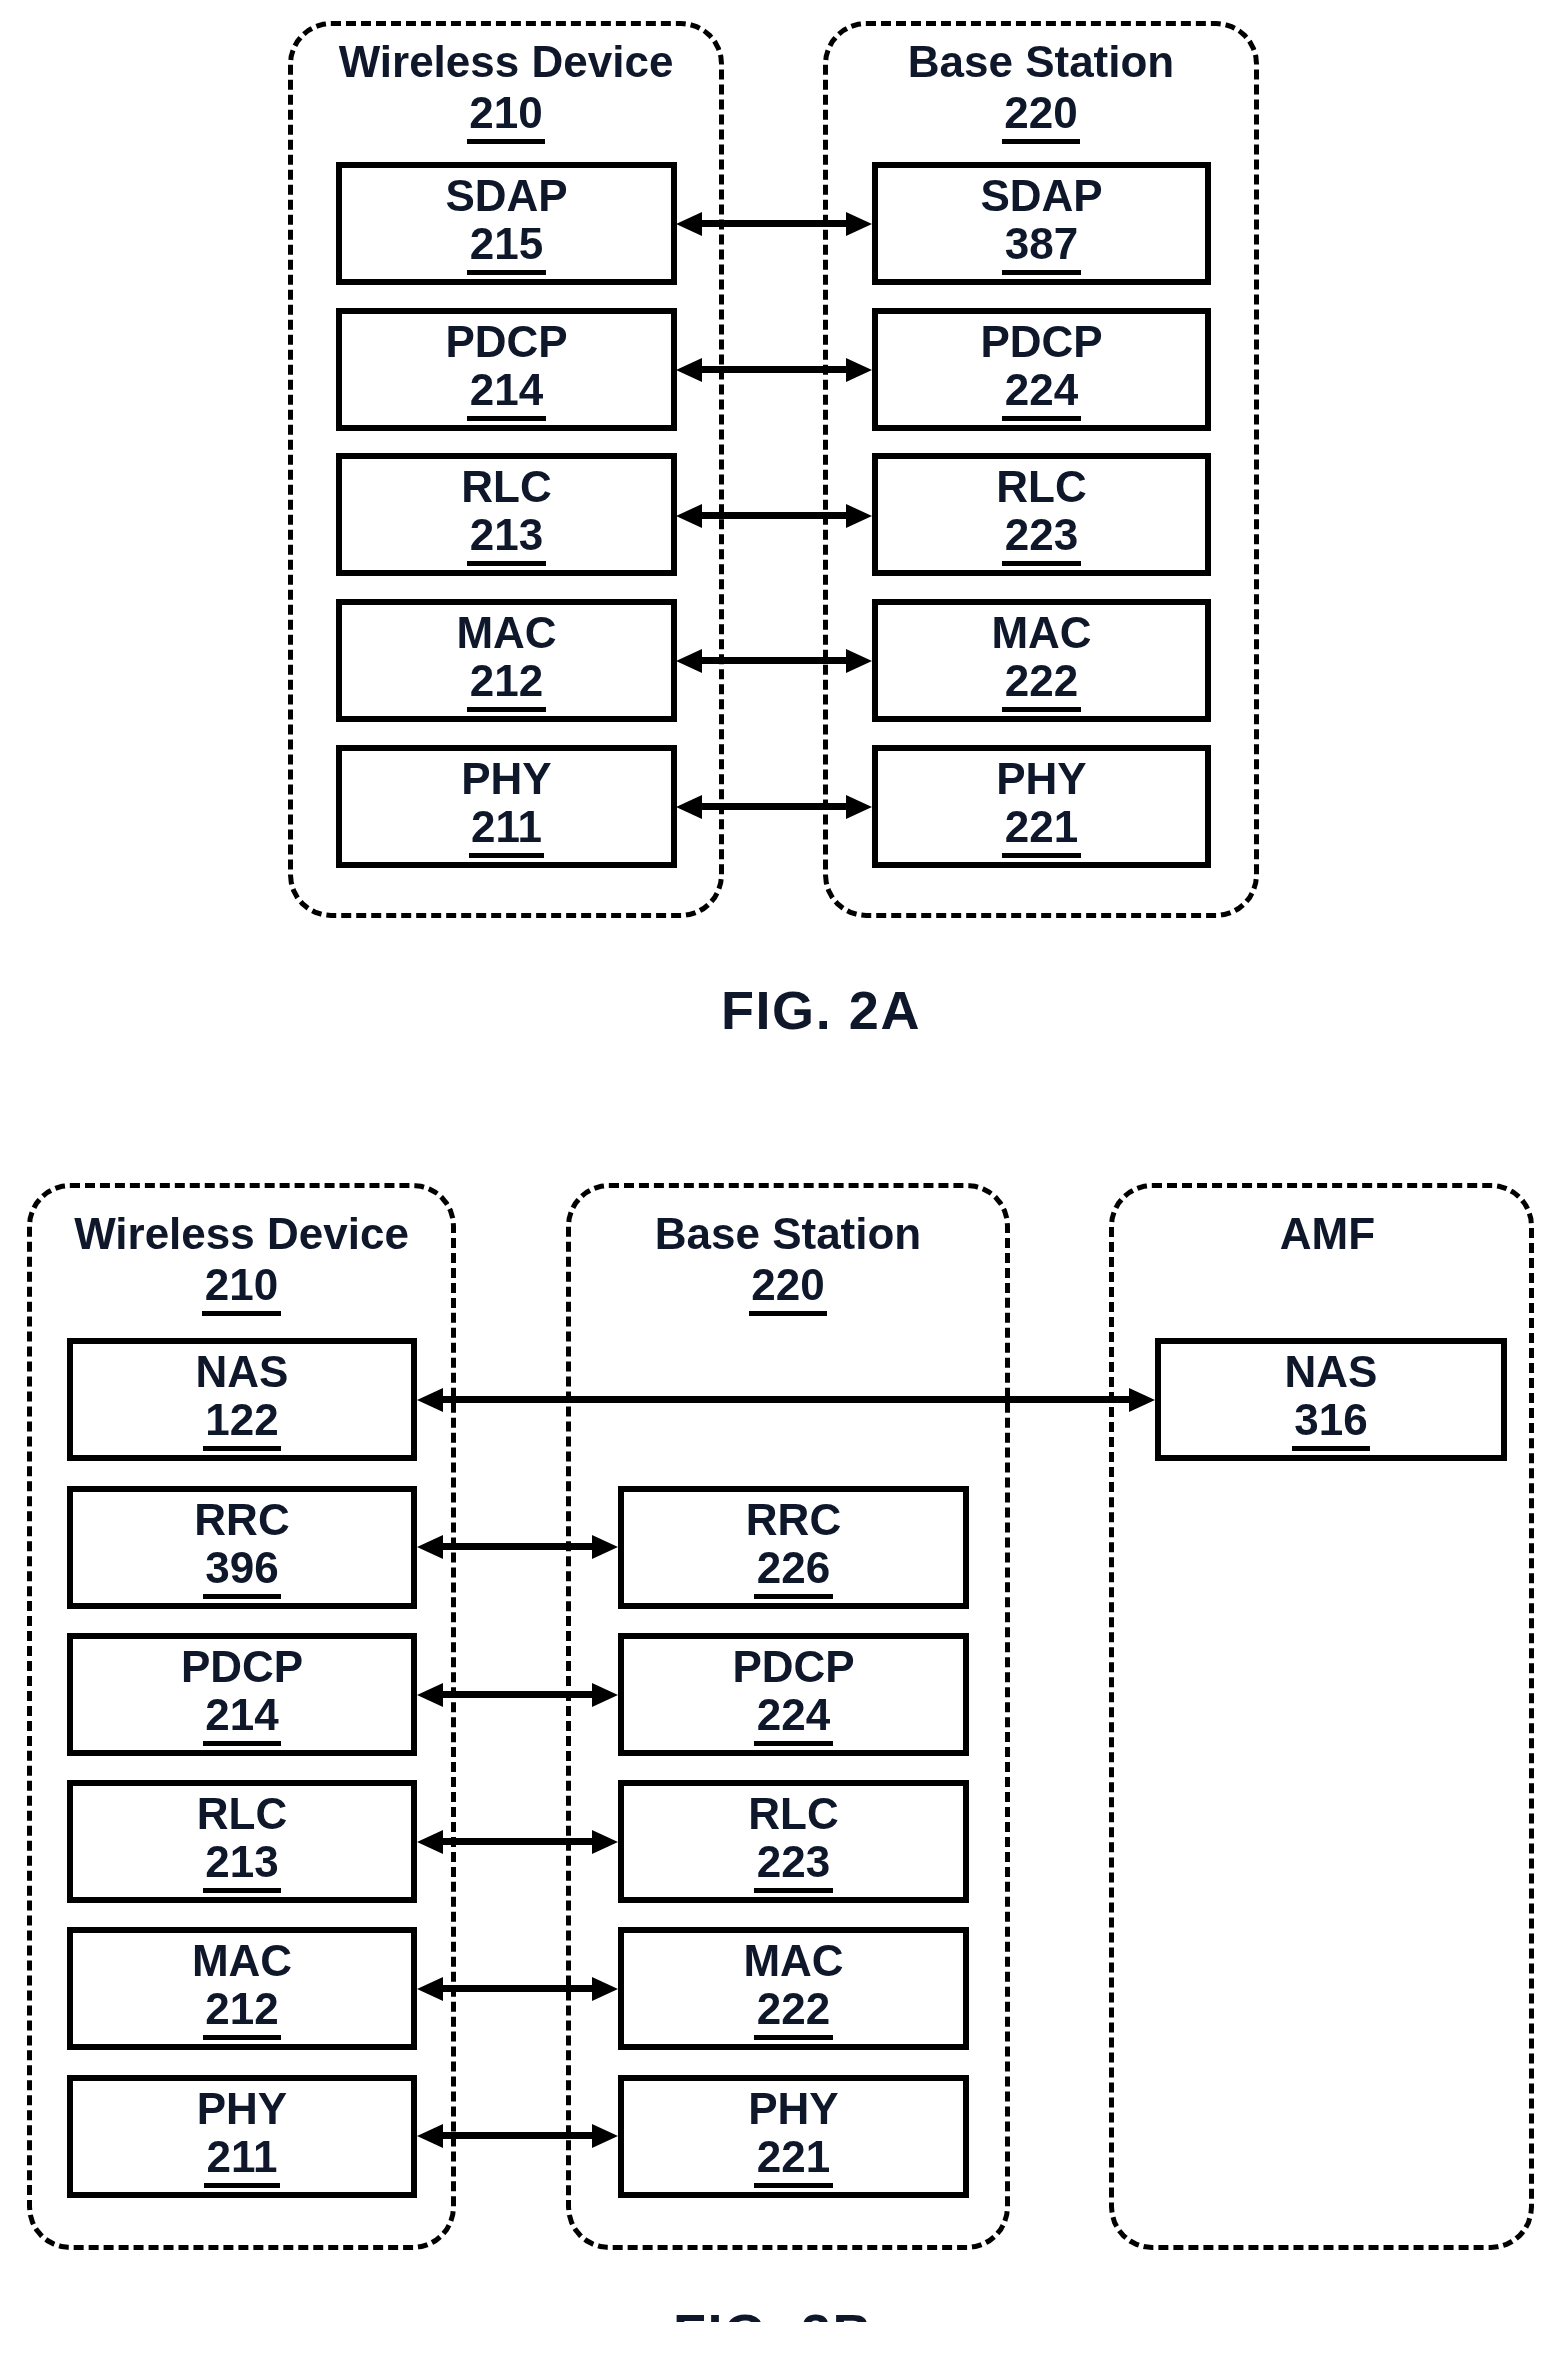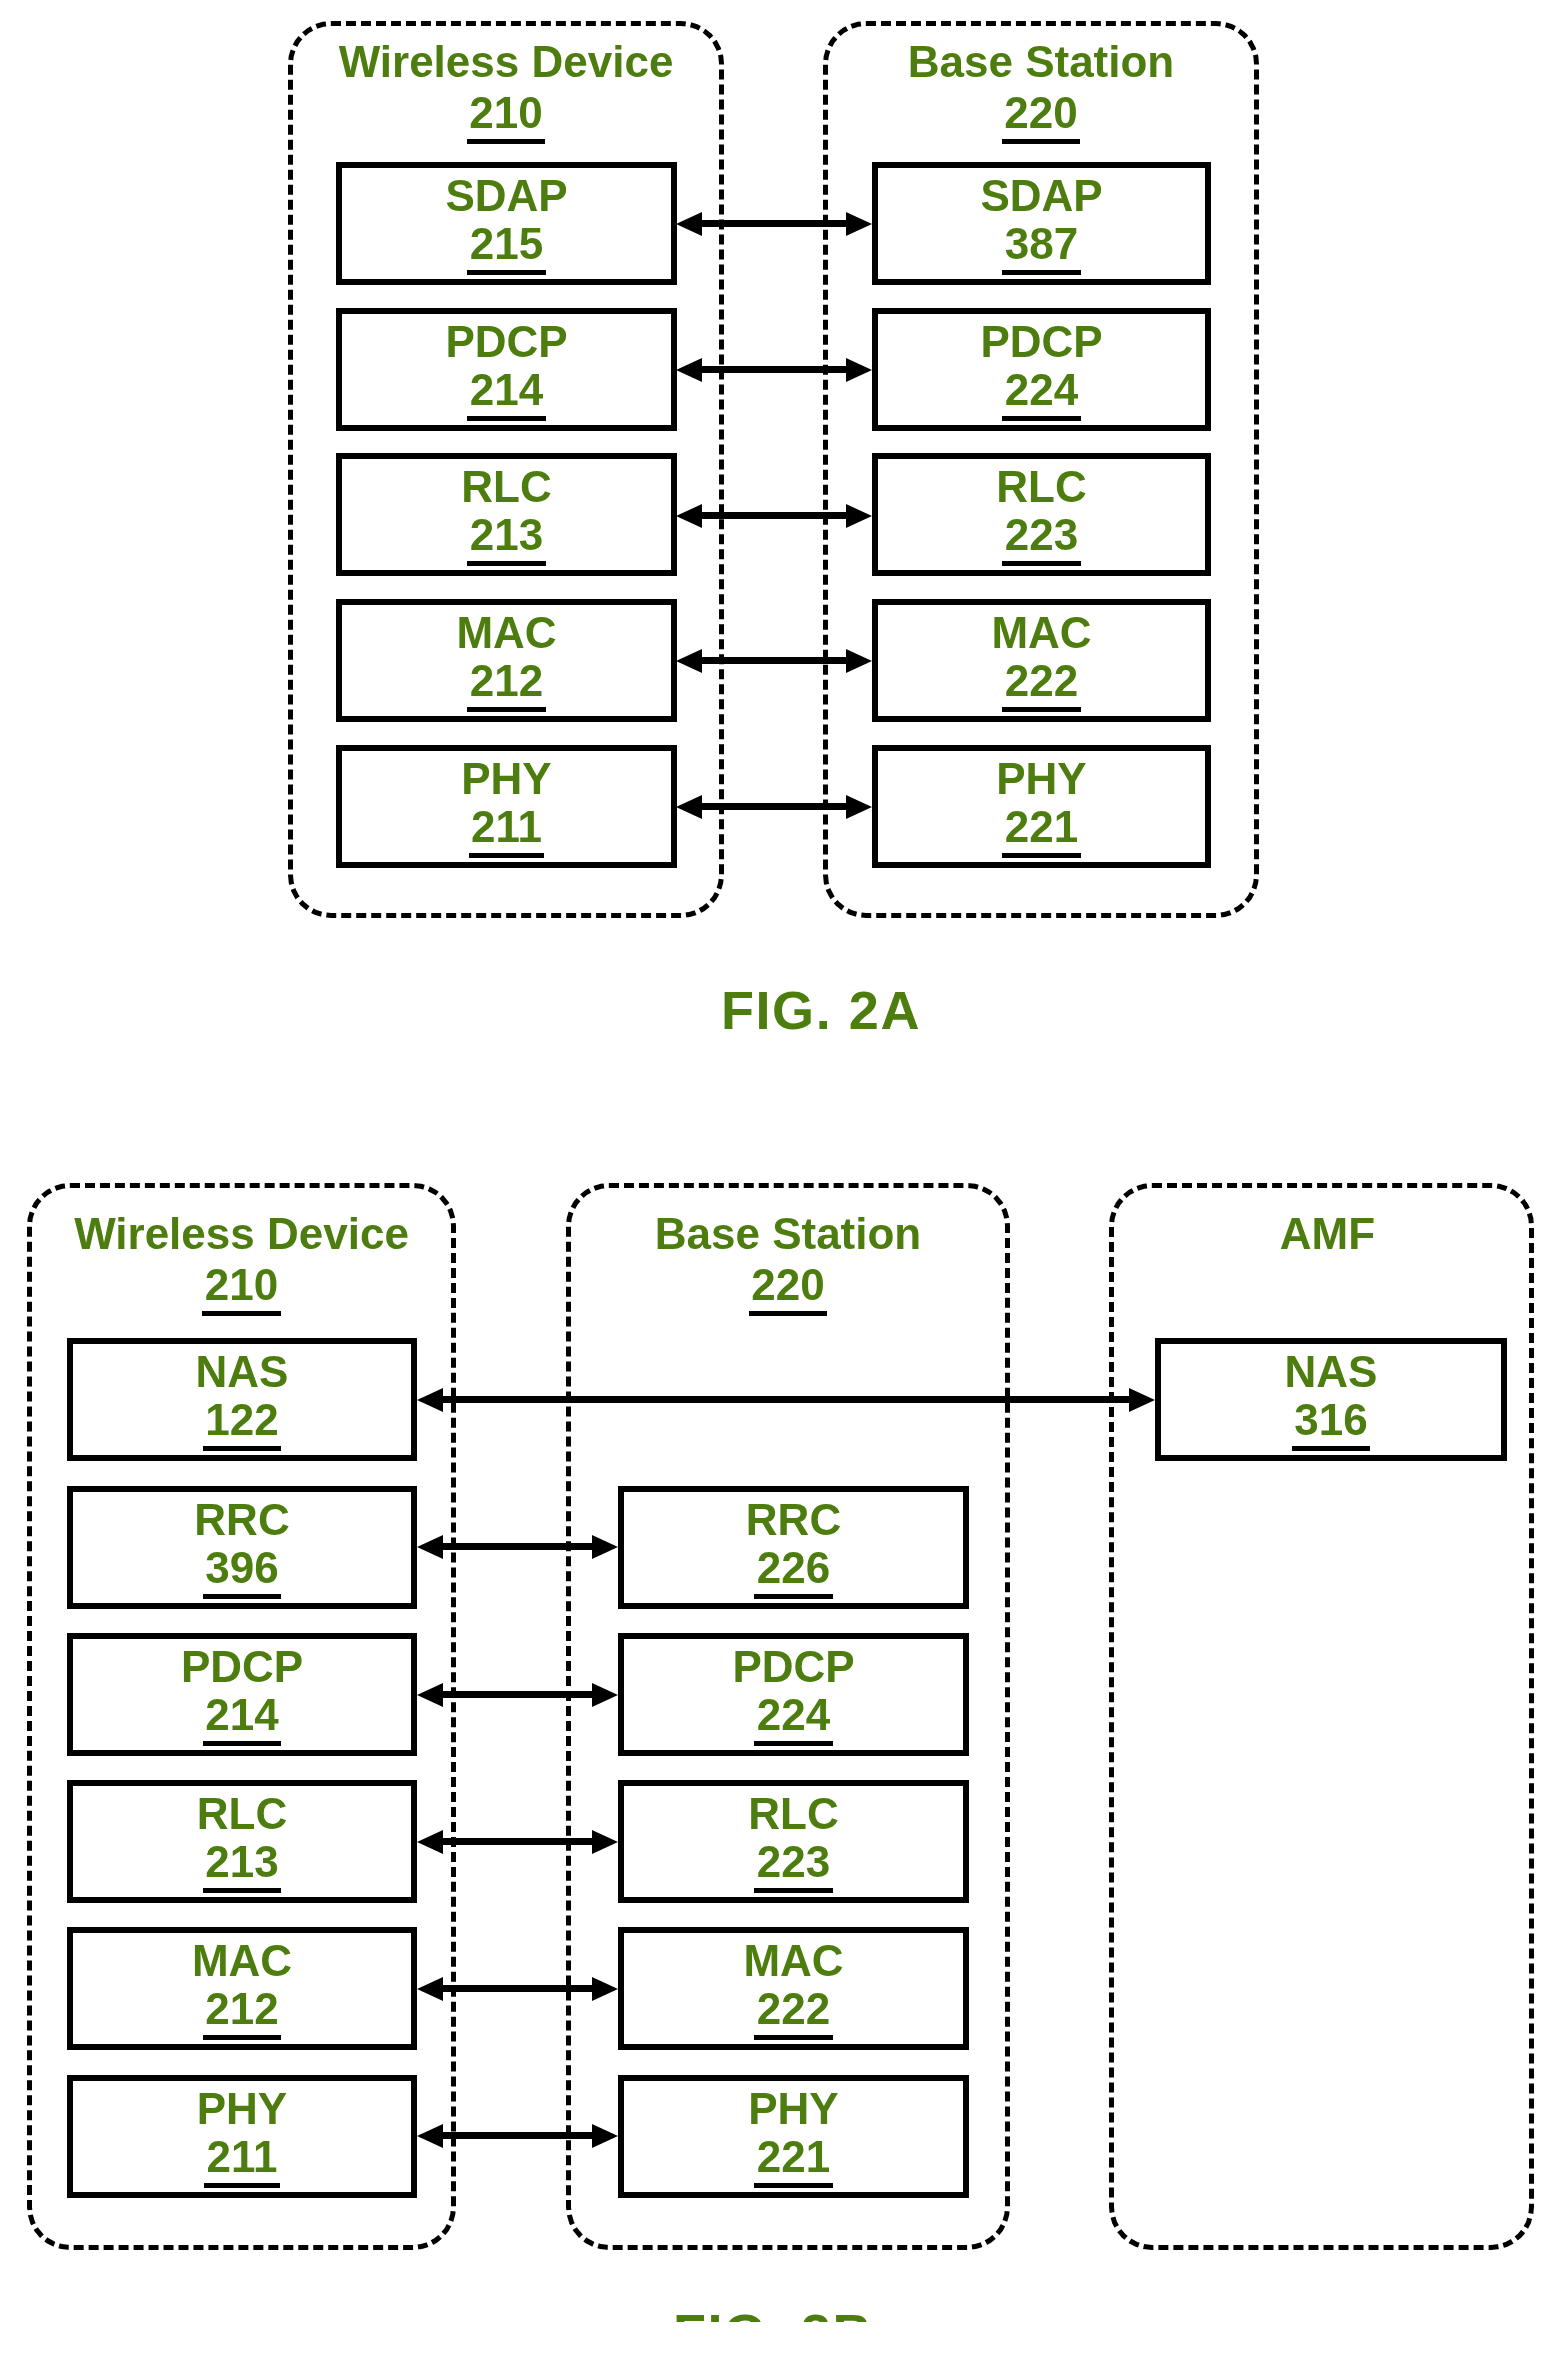--- a/index.html
+++ b/index.html
@@ -1,18 +1,18 @@
 <!DOCTYPE html>
 <html style="font-size:13px"><head>
 <meta charset="utf-8">
 <style>
   html,body { margin:0; padding:0; background:#ffffff; }
   .page {
     position:relative; width:1546px; height:2322px; background:#ffffff;
-    font-family:"Liberation Sans","DejaVu Sans",sans-serif; font-weight:700; color:#4d7c0f;
+    font-family:"Liberation Sans","DejaVu Sans",sans-serif; font-weight:700; color:#0f172a;
     overflow:hidden;
   }
   .dashed {
     position:absolute; border:5.8px dashed #000; border-radius:43px;
     background:transparent; box-sizing:border-box;
   }
   .ctitle { position:absolute; text-align:center; font-size:44px; line-height:1.15; }
   .lbox {
     position:absolute; border:6.6px solid #000; background:#ffffff; box-sizing:border-box;
     display:flex; flex-direction:column; align-items:center; justify-content:center;

